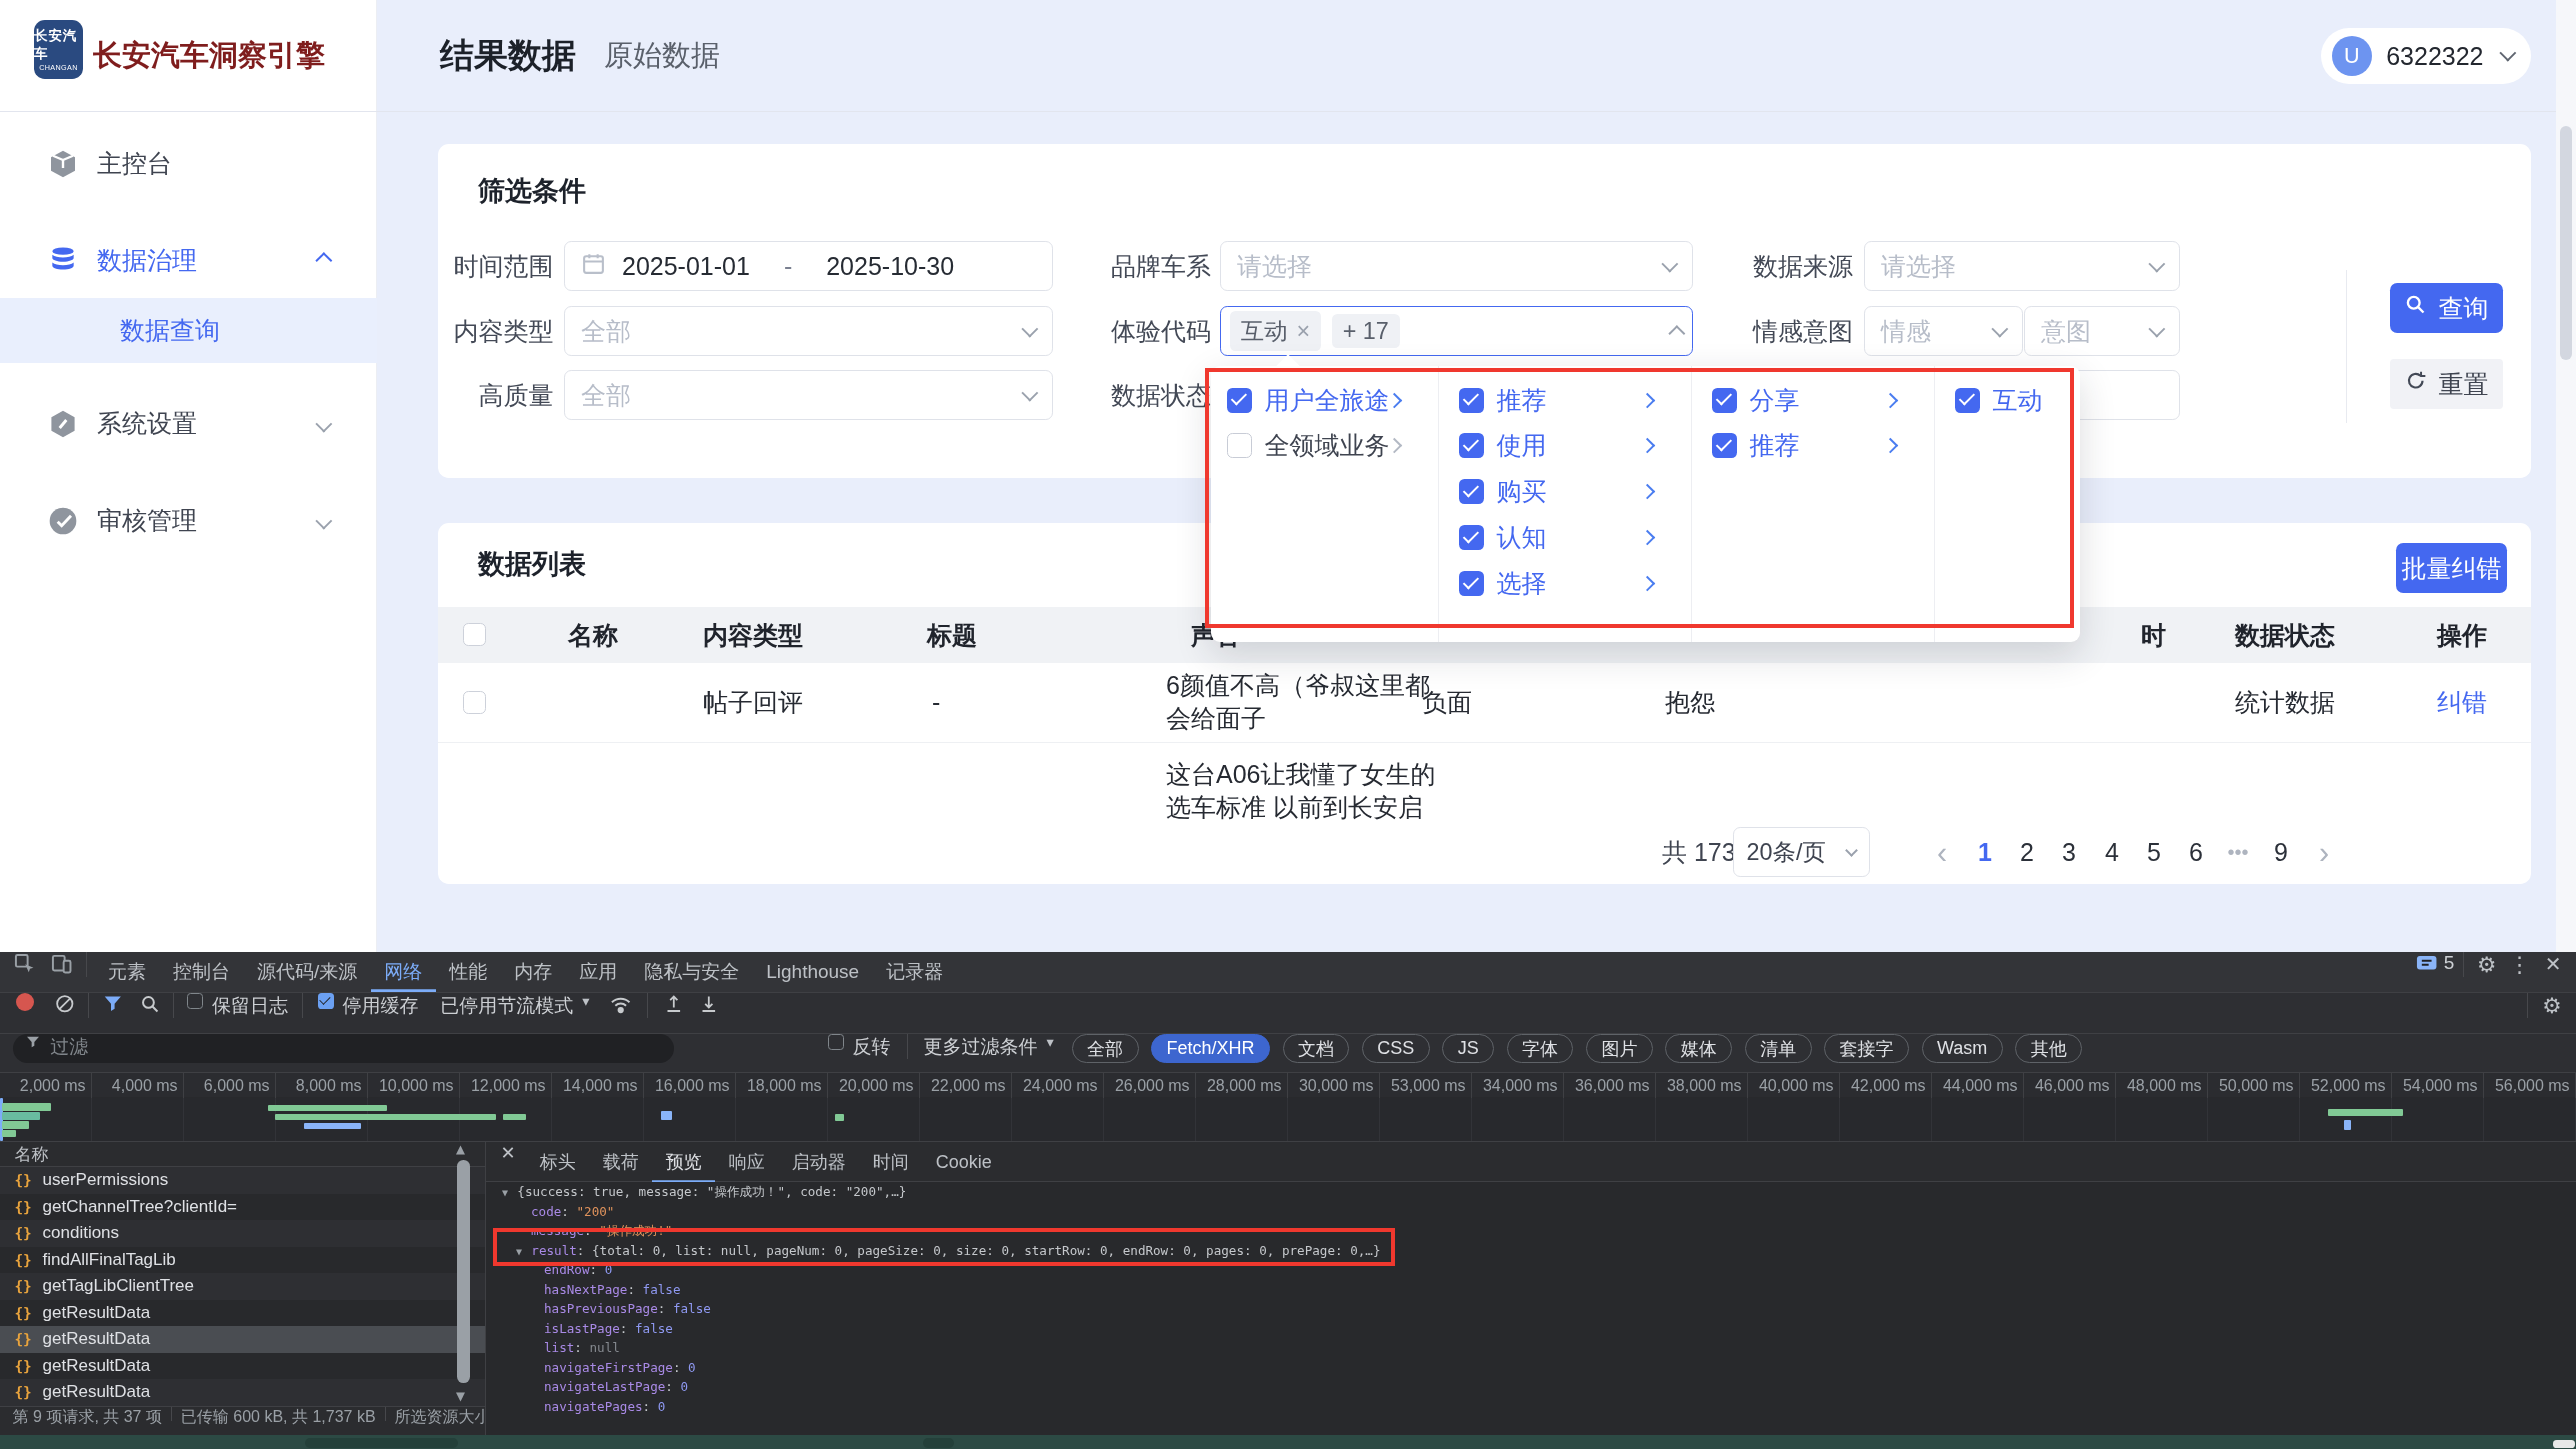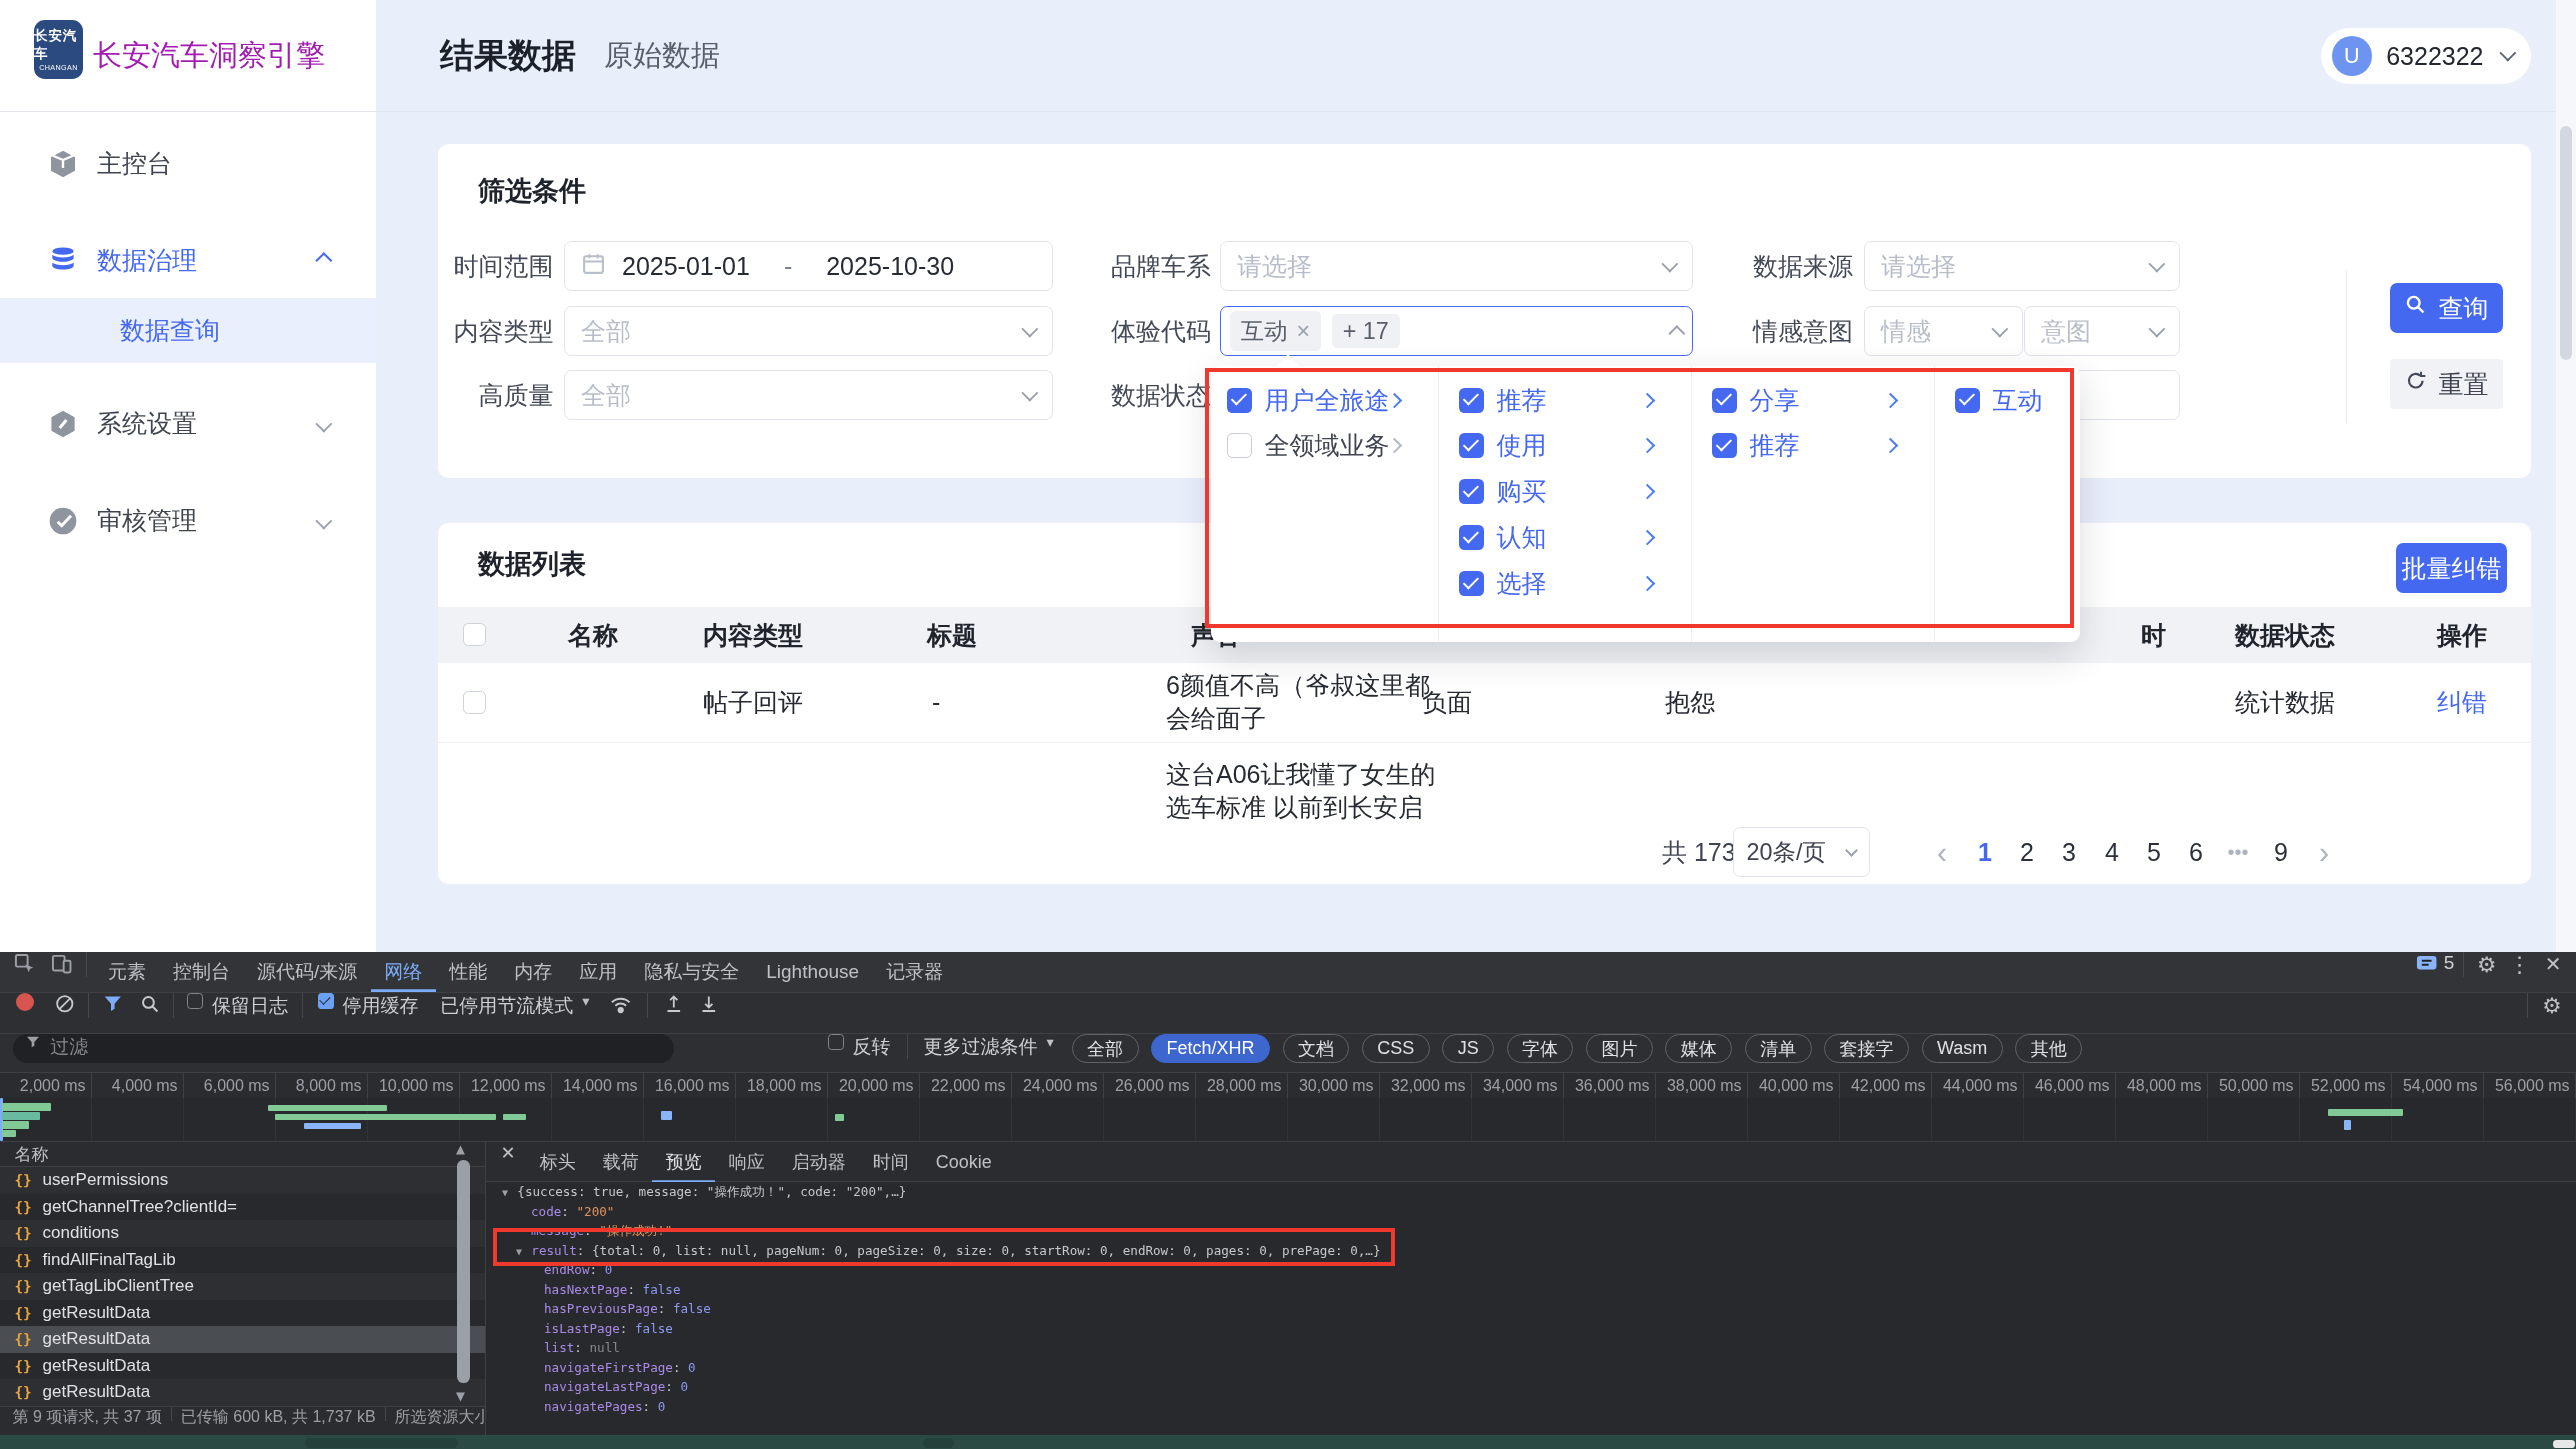--- a/index.html
+++ b/index.html
@@ -6,21 +6,21 @@
 body{font-family:"Liberation Sans",sans-serif;background:#fff}
 #root{position:relative;width:2576px;height:1450px;overflow:hidden;background:#e9eefb}
 .a{position:absolute}
 .flx{display:flex;align-items:flex-start}
 
 #sidebar{left:0;top:0;width:377px;height:952px;background:#fff;border-right:0.9px solid #eceef3}
 .hline{left:0;top:111px;width:2576px;height:0.9px;background:#e2e5ee}
 .logo-box{left:34px;top:20px;width:49px;height:59px;background:#2a4a80;border-radius:10.8px;color:#fff;display:flex;flex-direction:column;align-items:center;justify-content:center}
 .logo-box .l1{font-size:13.5px;font-weight:bold;letter-spacing:0.9px}
 .logo-box .l2{font-size:7.2px;letter-spacing:0.4px}
-.brand{left:93px;top:0;height:111px;line-height:111px;font-size:29px;font-weight:normal;color:#a21caf}
+.brand{left:93px;top:0;height:111px;line-height:111px;font-size:29px;font-weight:bold;color:#7f1d1d}
 .nav-item{left:0;width:377px;height:57px;display:flex;align-items:center;font-size:25px;color:#3f4450}
 .nav-item .ic{margin-left:47px;margin-right:18px;width:32px;height:32px;flex:none}
 .nav-active-parent{color:#4468f0}
 .nav-sub{left:0;top:298px;width:377px;height:65px;background:#e9effd;display:flex;align-items:center;font-size:25px;color:#4468f0}
 .cv{display:inline-block;width:11.7px;height:11.7px;border-right:2.7px solid #9aa1ad;border-bottom:2.7px solid #9aa1ad;transform:rotate(45deg)}
 .cv-up{transform:rotate(-135deg);border-color:#4468f0}
 .pg-title{left:440px;top:0;height:111px;line-height:111px;font-size:34px;font-weight:bold;color:#1c2129}
 .pg-sub{left:604px;top:0;height:111px;line-height:111px;font-size:29px;color:#5a606b}
 .user-pill{left:2321px;top:28px;width:210px;height:56px;background:#fff;border-radius:28px;display:flex;align-items:center}
 .user-av{width:40px;height:40px;border-radius:50%;background:#6d94f0;color:#fff;font-size:21.6px;display:flex;align-items:center;justify-content:center;margin-left:10.8px}
@@ -432,21 +432,21 @@
         <span class="tick">12,000 ms</span>
         <span class="tick">14,000 ms</span>
         <span class="tick">16,000 ms</span>
         <span class="tick">18,000 ms</span>
         <span class="tick">20,000 ms</span>
         <span class="tick">22,000 ms</span>
         <span class="tick">24,000 ms</span>
         <span class="tick">26,000 ms</span>
         <span class="tick">28,000 ms</span>
         <span class="tick">30,000 ms</span>
-        <span class="tick">32,000 ms</span>
+        <span class="tick">53,000 ms</span>
         <span class="tick">34,000 ms</span>
         <span class="tick">36,000 ms</span>
         <span class="tick">38,000 ms</span>
         <span class="tick">40,000 ms</span>
         <span class="tick">42,000 ms</span>
         <span class="tick">44,000 ms</span>
         <span class="tick">46,000 ms</span>
         <span class="tick">48,000 ms</span>
         <span class="tick">50,000 ms</span>
         <span class="tick">52,000 ms</span>

